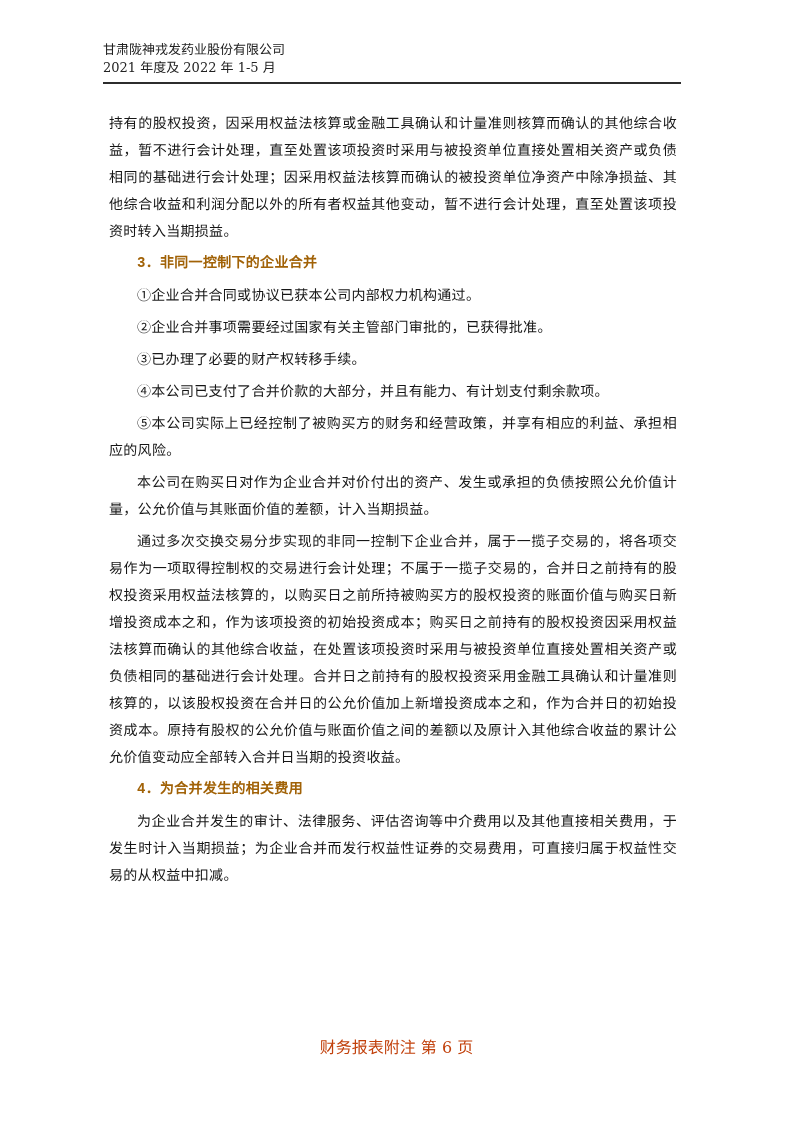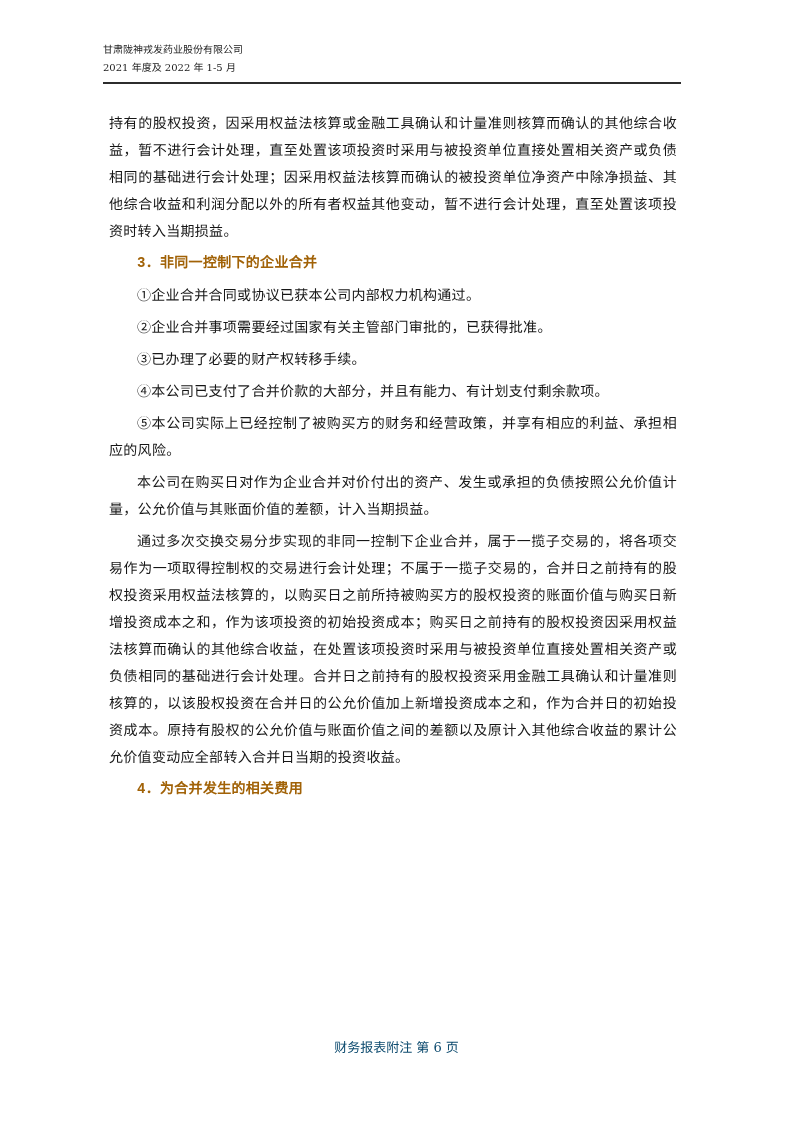--- a/index.html
+++ b/index.html
@@ -15,21 +15,21 @@
     background: #ffffff;
     overflow: hidden;
     font-family: "DejaVu Serif", "Liberation Serif", serif;
     color: #1c1c1c;
   }
   .header {
     position: absolute;
     left: 103px;
     top: 41px;
     width: 578px;
-    font-size: 10px;
+    font-size: 13px;
     line-height: 18px;
     border-bottom: 2px solid #2c2c2c;
     padding-bottom: 5px;
     color: #222;
   }
   .content {
     position: absolute;
     left: 104px;
     top: 105px;
     width: 578px;
@@ -52,23 +52,23 @@
     font-weight: bold;
     font-family: Liberation Mono, monospace;
     color: #a16207;
   }
   .footer {
     position: absolute;
     left: 0;
     top: 1039px;
     width: 793px;
     text-align: center;
-    font-size: 13px;
+    font-size: 16px;
     line-height: 18px;
-    color: #0c4a6e;
+    color: #c2410c;
   }
 </style>
 </head>
 <body>
 
 <div class="page">
 
   <div class="header">
     <div>甘肃陇神戎发药业股份有限公司</div>
     <div>2021 年度及 2022 年 1-5 月</div>
@@ -78,19 +78,20 @@
     <p>持有的股权投资，因采用权益法核算或金融工具确认和计量准则核算而确认的其他综合收益，暂不进行会计处理，直至处置该项投资时采用与被投资单位直接处置相关资产或负债相同的基础进行会计处理；因采用权益法核算而确认的被投资单位净资产中除净损益、其他综合收益和利润分配以外的所有者权益其他变动，暂不进行会计处理，直至处置该项投资时转入当期损益。</p>
     <p class="heading">3．非同一控制下的企业合并</p>
     <p class="indent">①企业合并合同或协议已获本公司内部权力机构通过。</p>
     <p class="indent">②企业合并事项需要经过国家有关主管部门审批的，已获得批准。</p>
     <p class="indent">③已办理了必要的财产权转移手续。</p>
     <p class="indent">④本公司已支付了合并价款的大部分，并且有能力、有计划支付剩余款项。</p>
     <p class="indent">⑤本公司实际上已经控制了被购买方的财务和经营政策，并享有相应的利益、承担相应的风险。</p>
     <p class="indent">本公司在购买日对作为企业合并对价付出的资产、发生或承担的负债按照公允价值计量，公允价值与其账面价值的差额，计入当期损益。</p>
     <p class="indent">通过多次交换交易分步实现的非同一控制下企业合并，属于一揽子交易的，将各项交易作为一项取得控制权的交易进行会计处理；不属于一揽子交易的，合并日之前持有的股权投资采用权益法核算的，以购买日之前所持被购买方的股权投资的账面价值与购买日新增投资成本之和，作为该项投资的初始投资成本；购买日之前持有的股权投资因采用权益法核算而确认的其他综合收益，在处置该项投资时采用与被投资单位直接处置相关资产或负债相同的基础进行会计处理。合并日之前持有的股权投资采用金融工具确认和计量准则核算的，以该股权投资在合并日的公允价值加上新增投资成本之和，作为合并日的初始投资成本。原持有股权的公允价值与账面价值之间的差额以及原计入其他综合收益的累计公允价值变动应全部转入合并日当期的投资收益。</p>
     <p class="heading">4．为合并发生的相关费用</p>
+    <p class="indent">为企业合并发生的审计、法律服务、评估咨询等中介费用以及其他直接相关费用，于发生时计入当期损益；为企业合并而发行权益性证券的交易费用，可直接归属于权益性交易的从权益中扣减。</p>
   </div>
 
   <div class="footer">
     <span>财务报表附注 第 6 页</span>
   </div>
 
 </div>
 
 </body></html>

